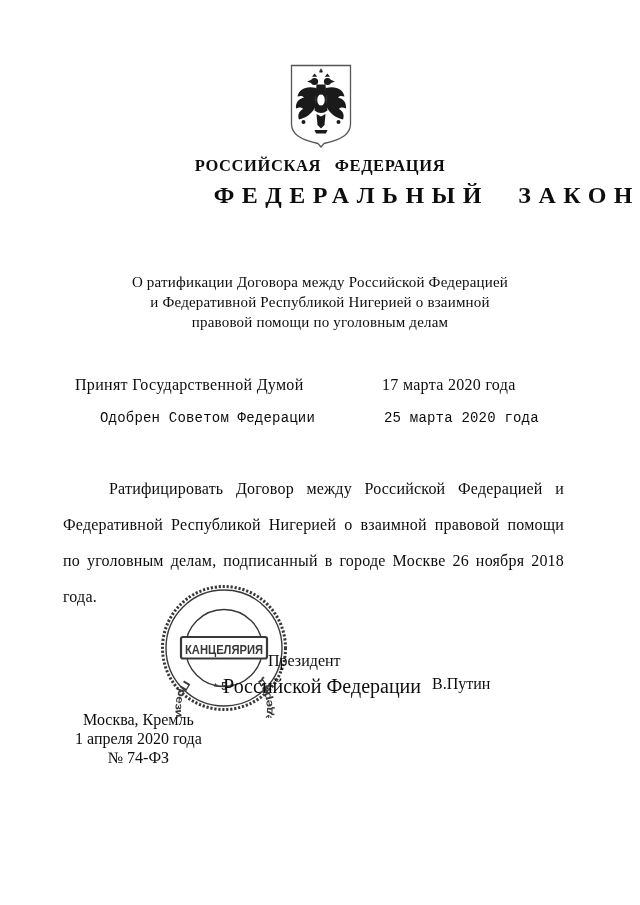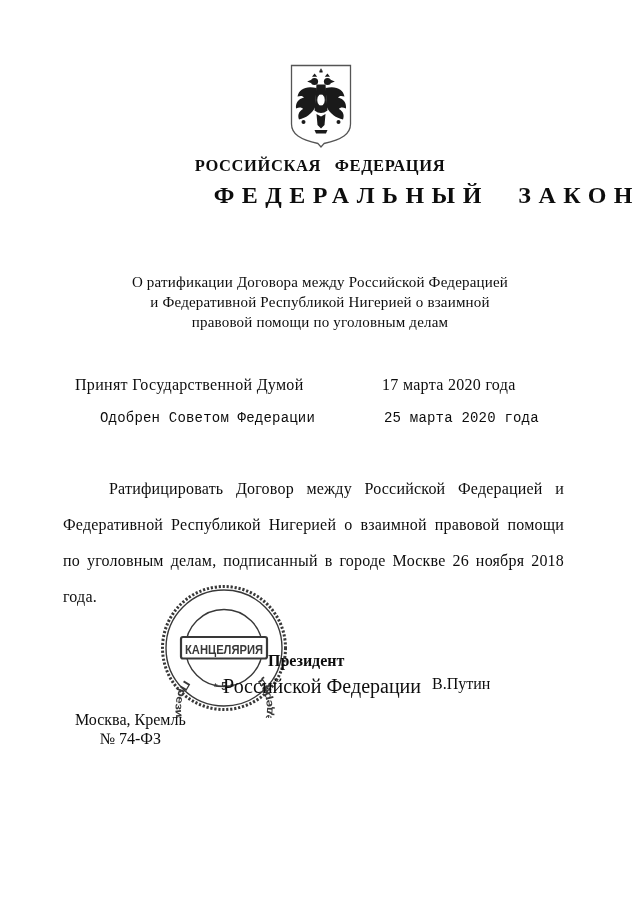--- a/index.html
+++ b/index.html
@@ -47,21 +47,21 @@
 
   .body-par {
     left: 63px; top: 471px; width: 501px;
     font-size: 16px; line-height: 36px;
     text-align: justify; text-indent: 46px;
     word-spacing: 1px; letter-spacing: 0.2px;
   }
 
   .stamp { left: 154px; top: 578px; width: 140px; height: 140px; opacity: 0.93; }
 
-  .sig-role-1 { left: 268px; top: 652px; font-size: 16px; font-weight: bold; }
+  .sig-role-1 { left: 268px; top: 652px; font-size: 16px; }
   .sig-role-2 { left: 223px; top: 675px; font-size: 20px; }
   .sig-name   { left: 432px; top: 675px; font-size: 16px; }
 
   .issued { left: 75px; top: 710px; font-size: 16px; line-height: 19px; text-align: center; }
 
   .mini-emblem { left: 264px; top: 795px; }
   .barcode-bars { left: 252px; top: 804px; }
   .barcode-digits {
     left: 246px; top: 829px; width: 110px;
     font-family: Liberation Sans, sans-serif;
@@ -128,20 +128,21 @@
     <rect x="-43" y="-11" width="86" height="21.5" fill="#ffffff" stroke="#2a2a2a" stroke-width="2.2" rx="2"></rect>
     <text x="0" y="5.5" fill="#2a2a2a" font-family="Liberation Sans, sans-serif" font-weight="bold" font-size="13.5" text-anchor="middle" textLength="78" lengthAdjust="spacingAndGlyphs">КАНЦЕЛЯРИЯ</text>
   </svg>
 
   <div class="abs sig-role-1">Президент</div>
   <div class="abs sig-role-2">Российской Федерации</div>
   <div class="abs sig-name">В.Путин</div>
 
   <div class="abs issued">
     <div>Москва, Кремль</div>
+    <div>1 апреля 2020 года</div>
     <div>№ 74-ФЗ</div>
   </div>
 
   <svg class="abs mini-emblem" viewBox="0 0 22 9" width="22" height="9" aria-hidden="true">
     <path d="M0,8.5 C3,3.5 6,2.5 8.5,4.5 C9.5,1.5 10.5,1 11,2.8 C11.5,1 12.5,1.5 13.5,4.5 C16,2.5 19,3.5 22,8.5 C17.5,6.5 14,7.3 11,7.3 C8,7.3 4.5,6.5 0,8.5 Z" fill="#1a1a1a"></path>
   </svg>
 
   <svg class="abs barcode-bars" viewBox="0 0 94 25" width="94" height="25" aria-hidden="true">
     <g fill="#121212">
       <rect x="0" width="2" height="25"></rect>

